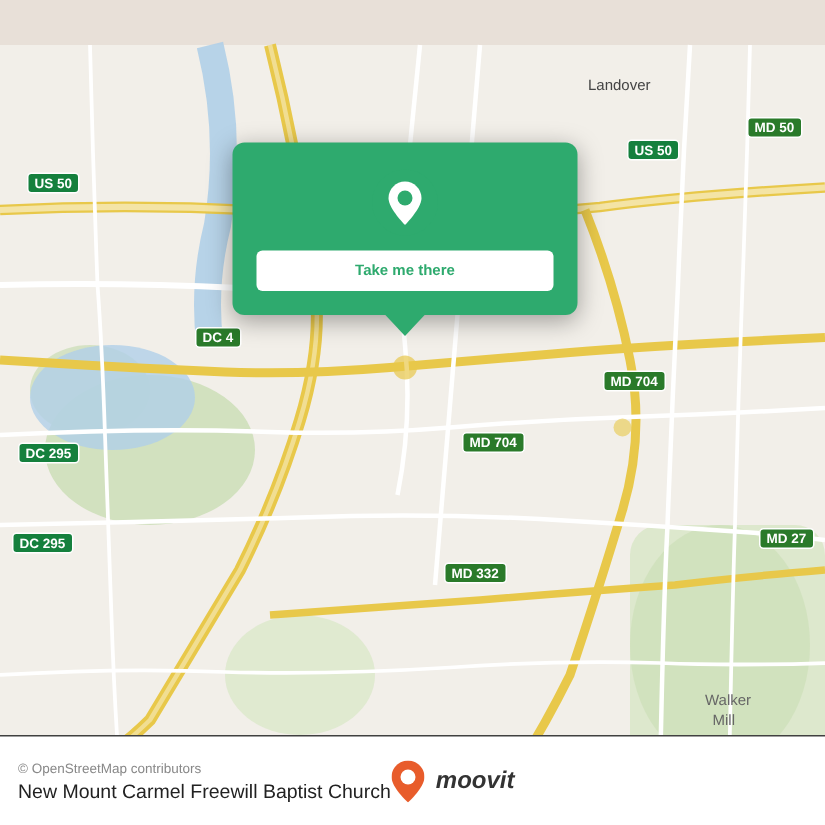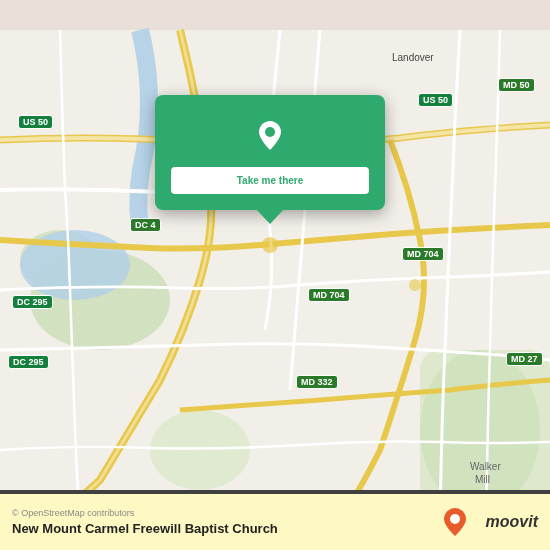--- a/index.html
+++ b/index.html
@@ -78,56 +78,56 @@
 
     .sign-blue { background: #15803d; border: 1.5px solid #fff; }
     .sign-green { background: #2a7a2a; border: 1.5px solid #fff; }
 
     
     .bottom-bar {
       position: absolute;
       bottom: 0;
       left: 0;
       right: 0;
-      background: #fef9c3;
-      border-top: 4px solid #404040;
+      background: #ffffff;
+      border-top: 1px solid #404040;
       padding: 8px 12px;
       z-index: 20;
       display: flex;
       align-items: center;
-      justify-content: space-between;
+      justify-content: flex-start;
       height: 60px;
     }
 
     .bottom-left {
       display: flex;
       flex-direction: column;
     }
 
     .osm-attribution {
       font-size: 9px;
       color: #888;
       margin-bottom: 3px;
     }
 
     .location-title {
       font-size: 13px;
-      font-weight: bold;
+      font-weight: normal;
       color: #222;
     }
 
     .location-subtitle {
       font-size: 11px;
       color: #666;
     }
 
     .moovit-logo {
       display: flex;
       align-items: center;
-      gap: 20px;
+      gap: 8px;
     }
 
     .moovit-text {
       font-size: 16px;
       font-weight: bold;
       color: #333;
       font-style: italic;
     }
 
     

